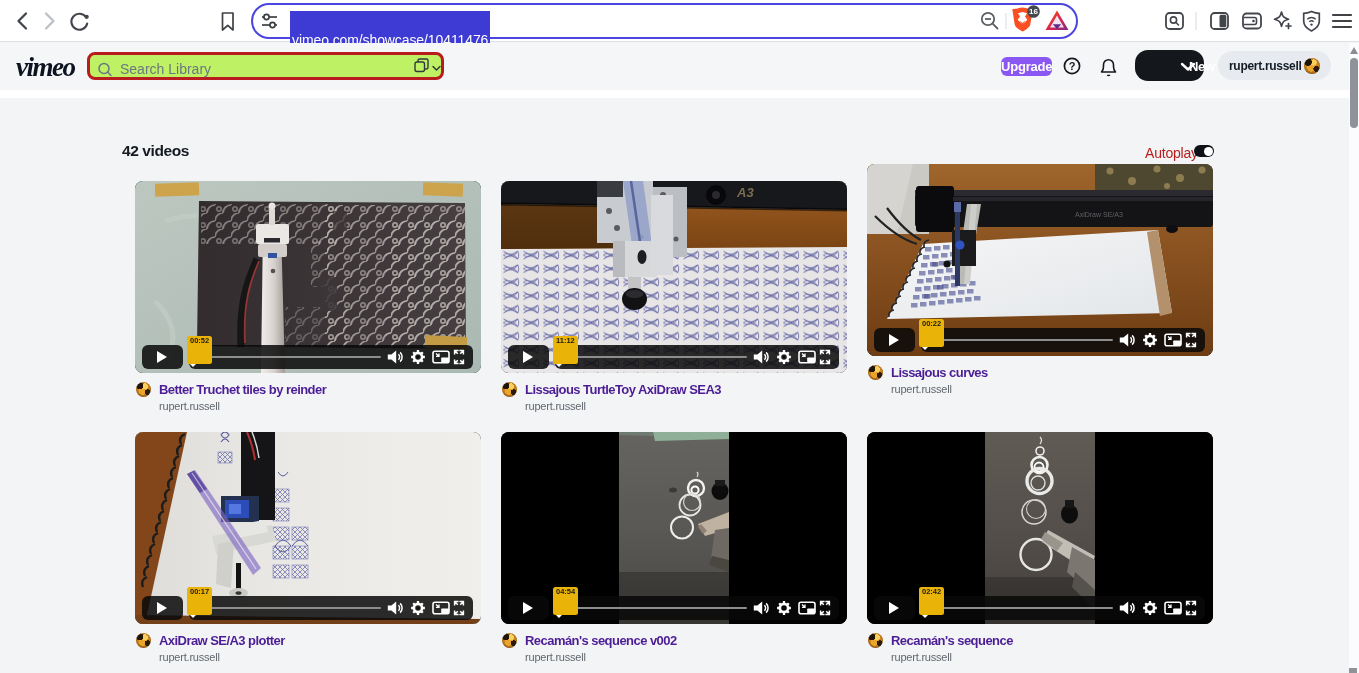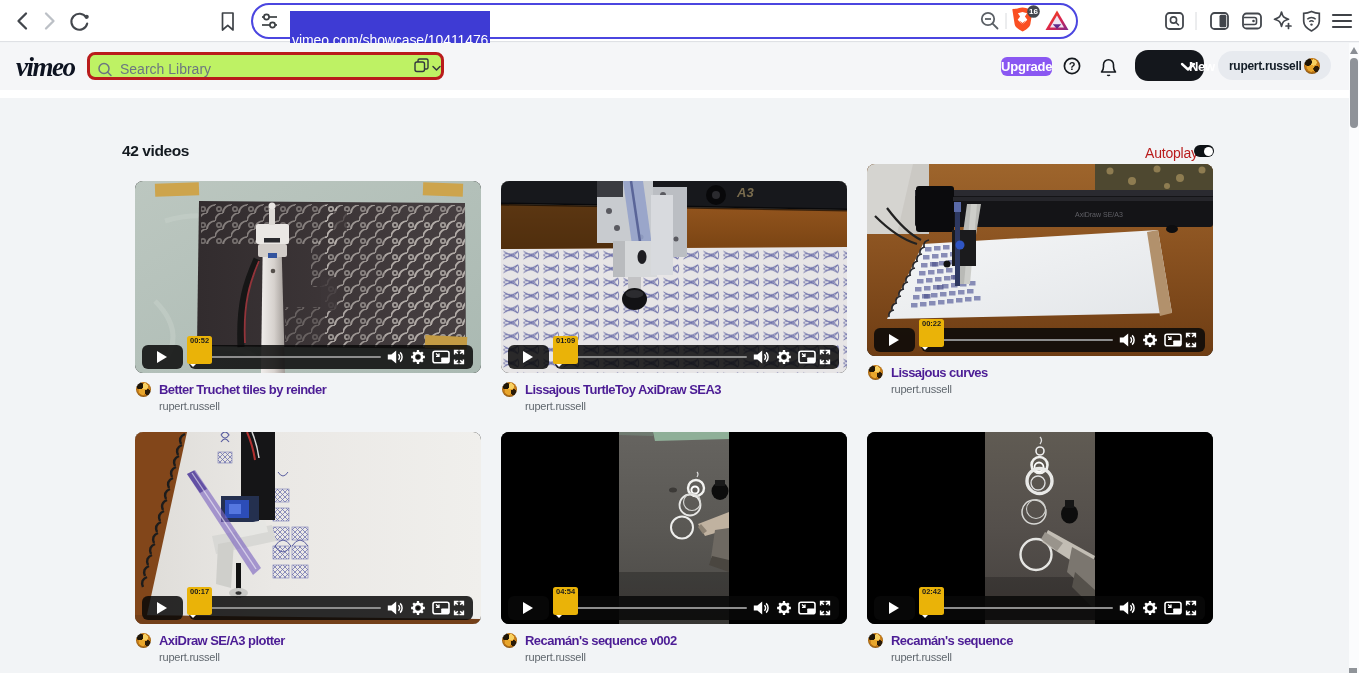--- a/index.html
+++ b/index.html
@@ -318,21 +318,21 @@
         <svg width="10" height="12">
           <use href="#ppoly"></use>
         </svg>
       </div>
     <div class="pbar">
         <div class="pline"></div>
         <svg class="cicons" width="84" height="20" viewBox="1 0 84 20">
           <use href="#cictl"></use>
         </svg>
       </div>
-    <div class="chip">01:09</div>
+    <div class="chip">11:12</div>
   </div>
   <div class="meta">
     <div class="avat"></div>
     <div class="vtitle">Lissajous TurtleToy AxiDraw SEA3</div>
     <div class="vuser">rupert.russell</div>
   </div>
 </div>
 
 <div class="card" style="left:867px;top:164px;">
   <div class="thumb">

